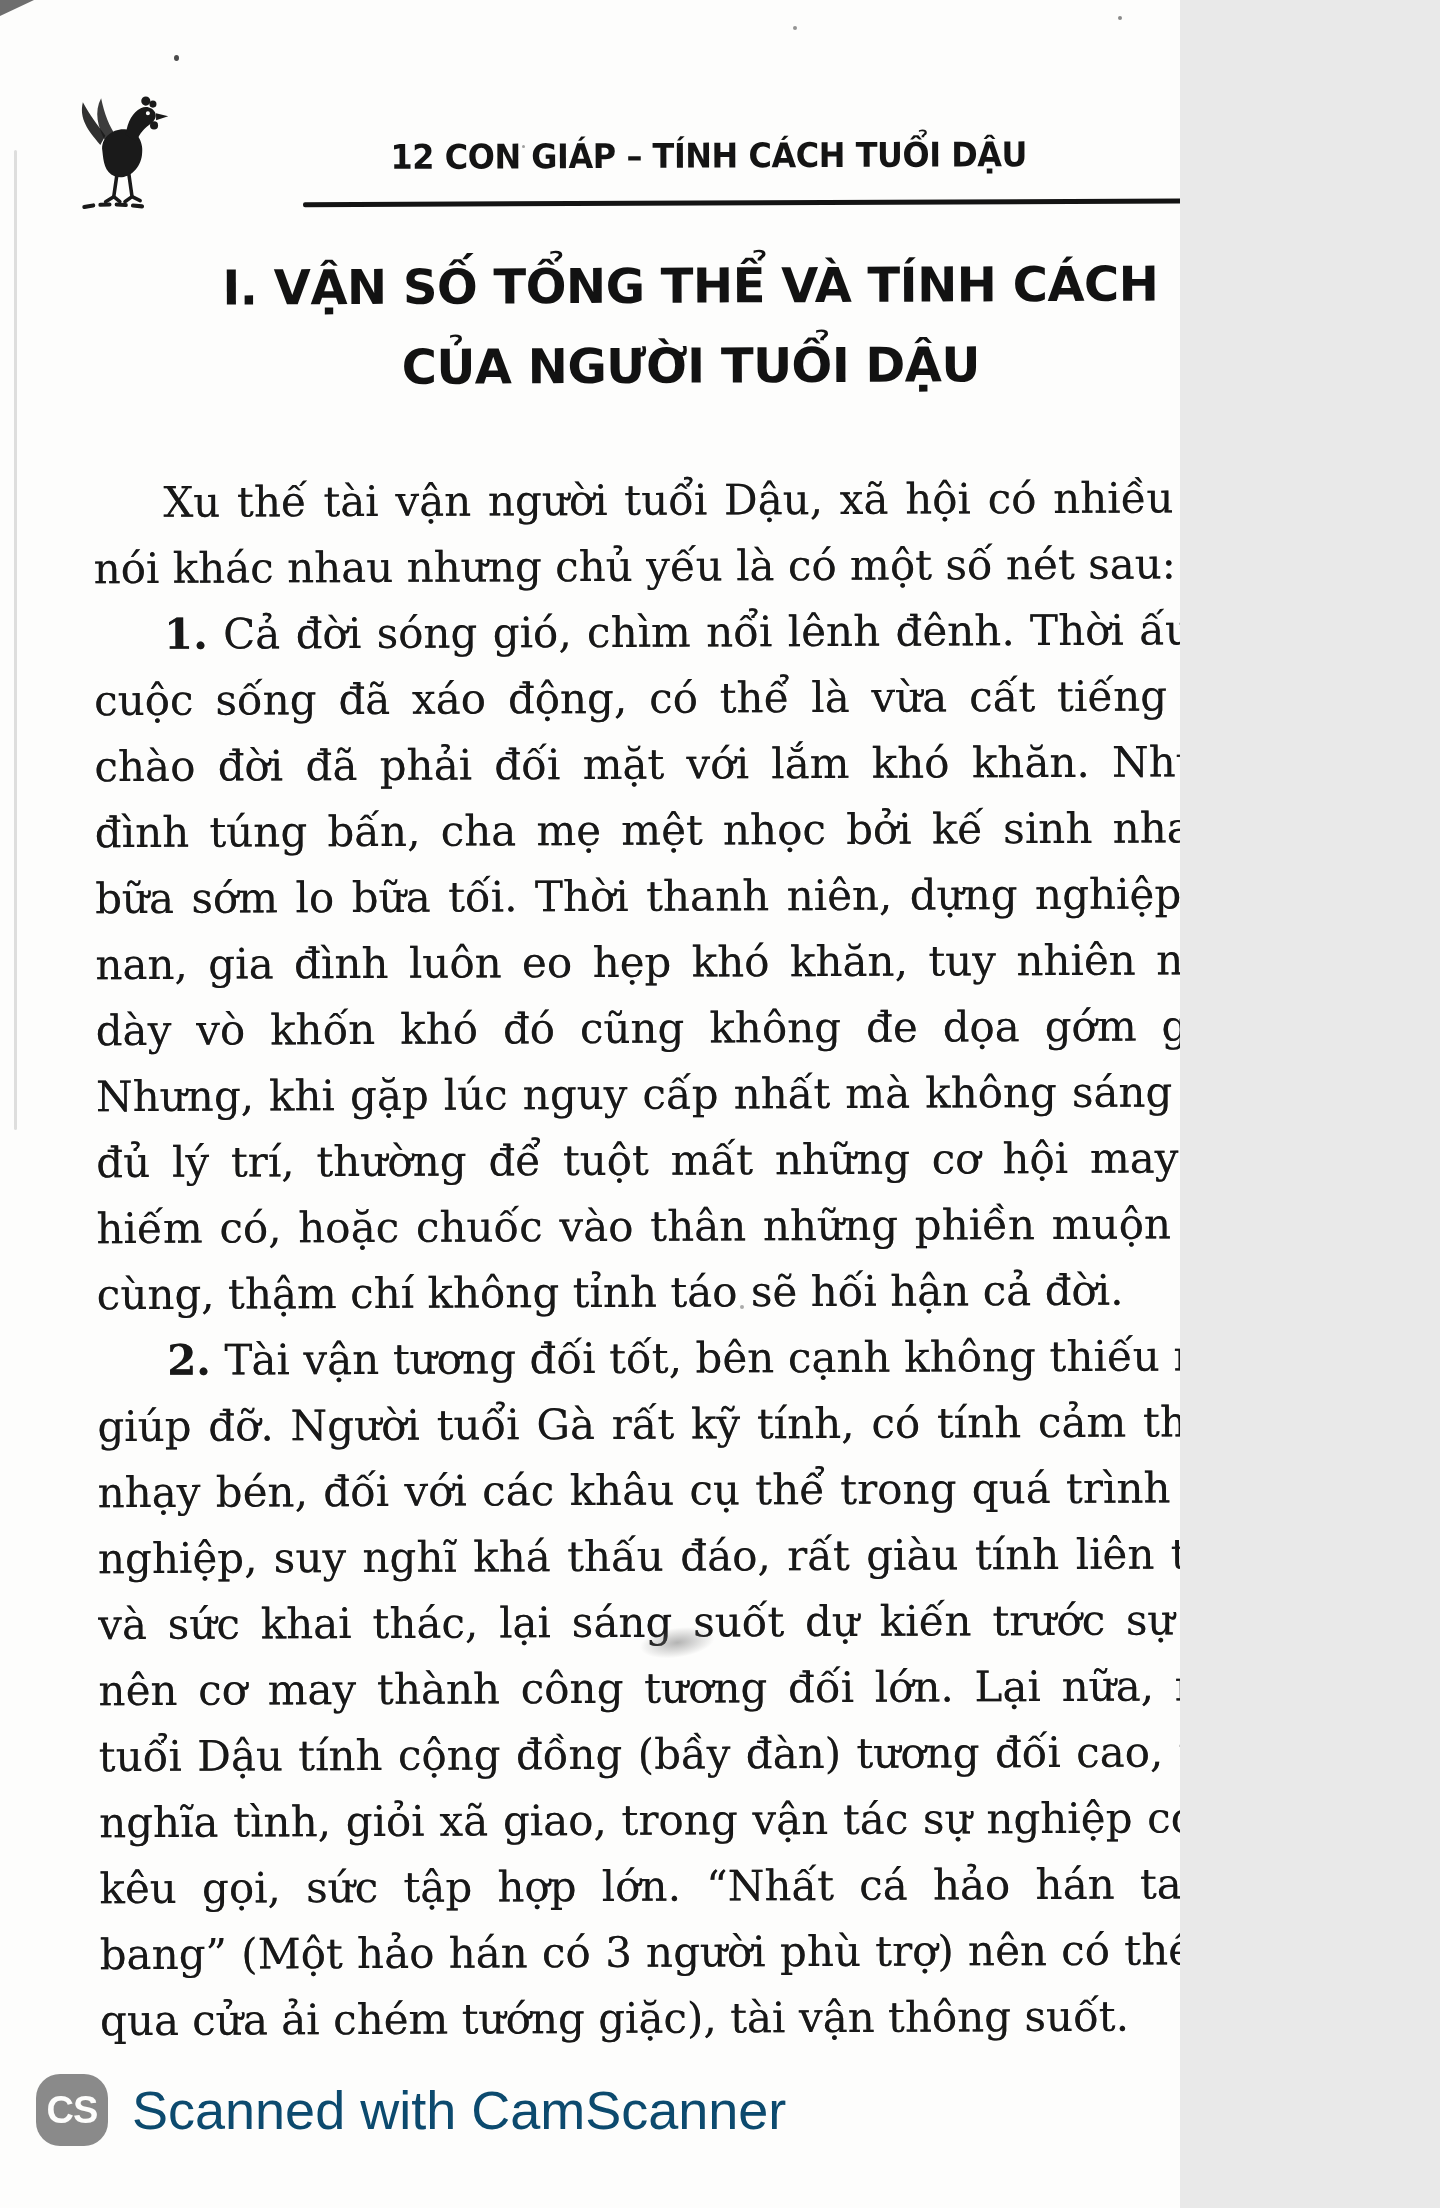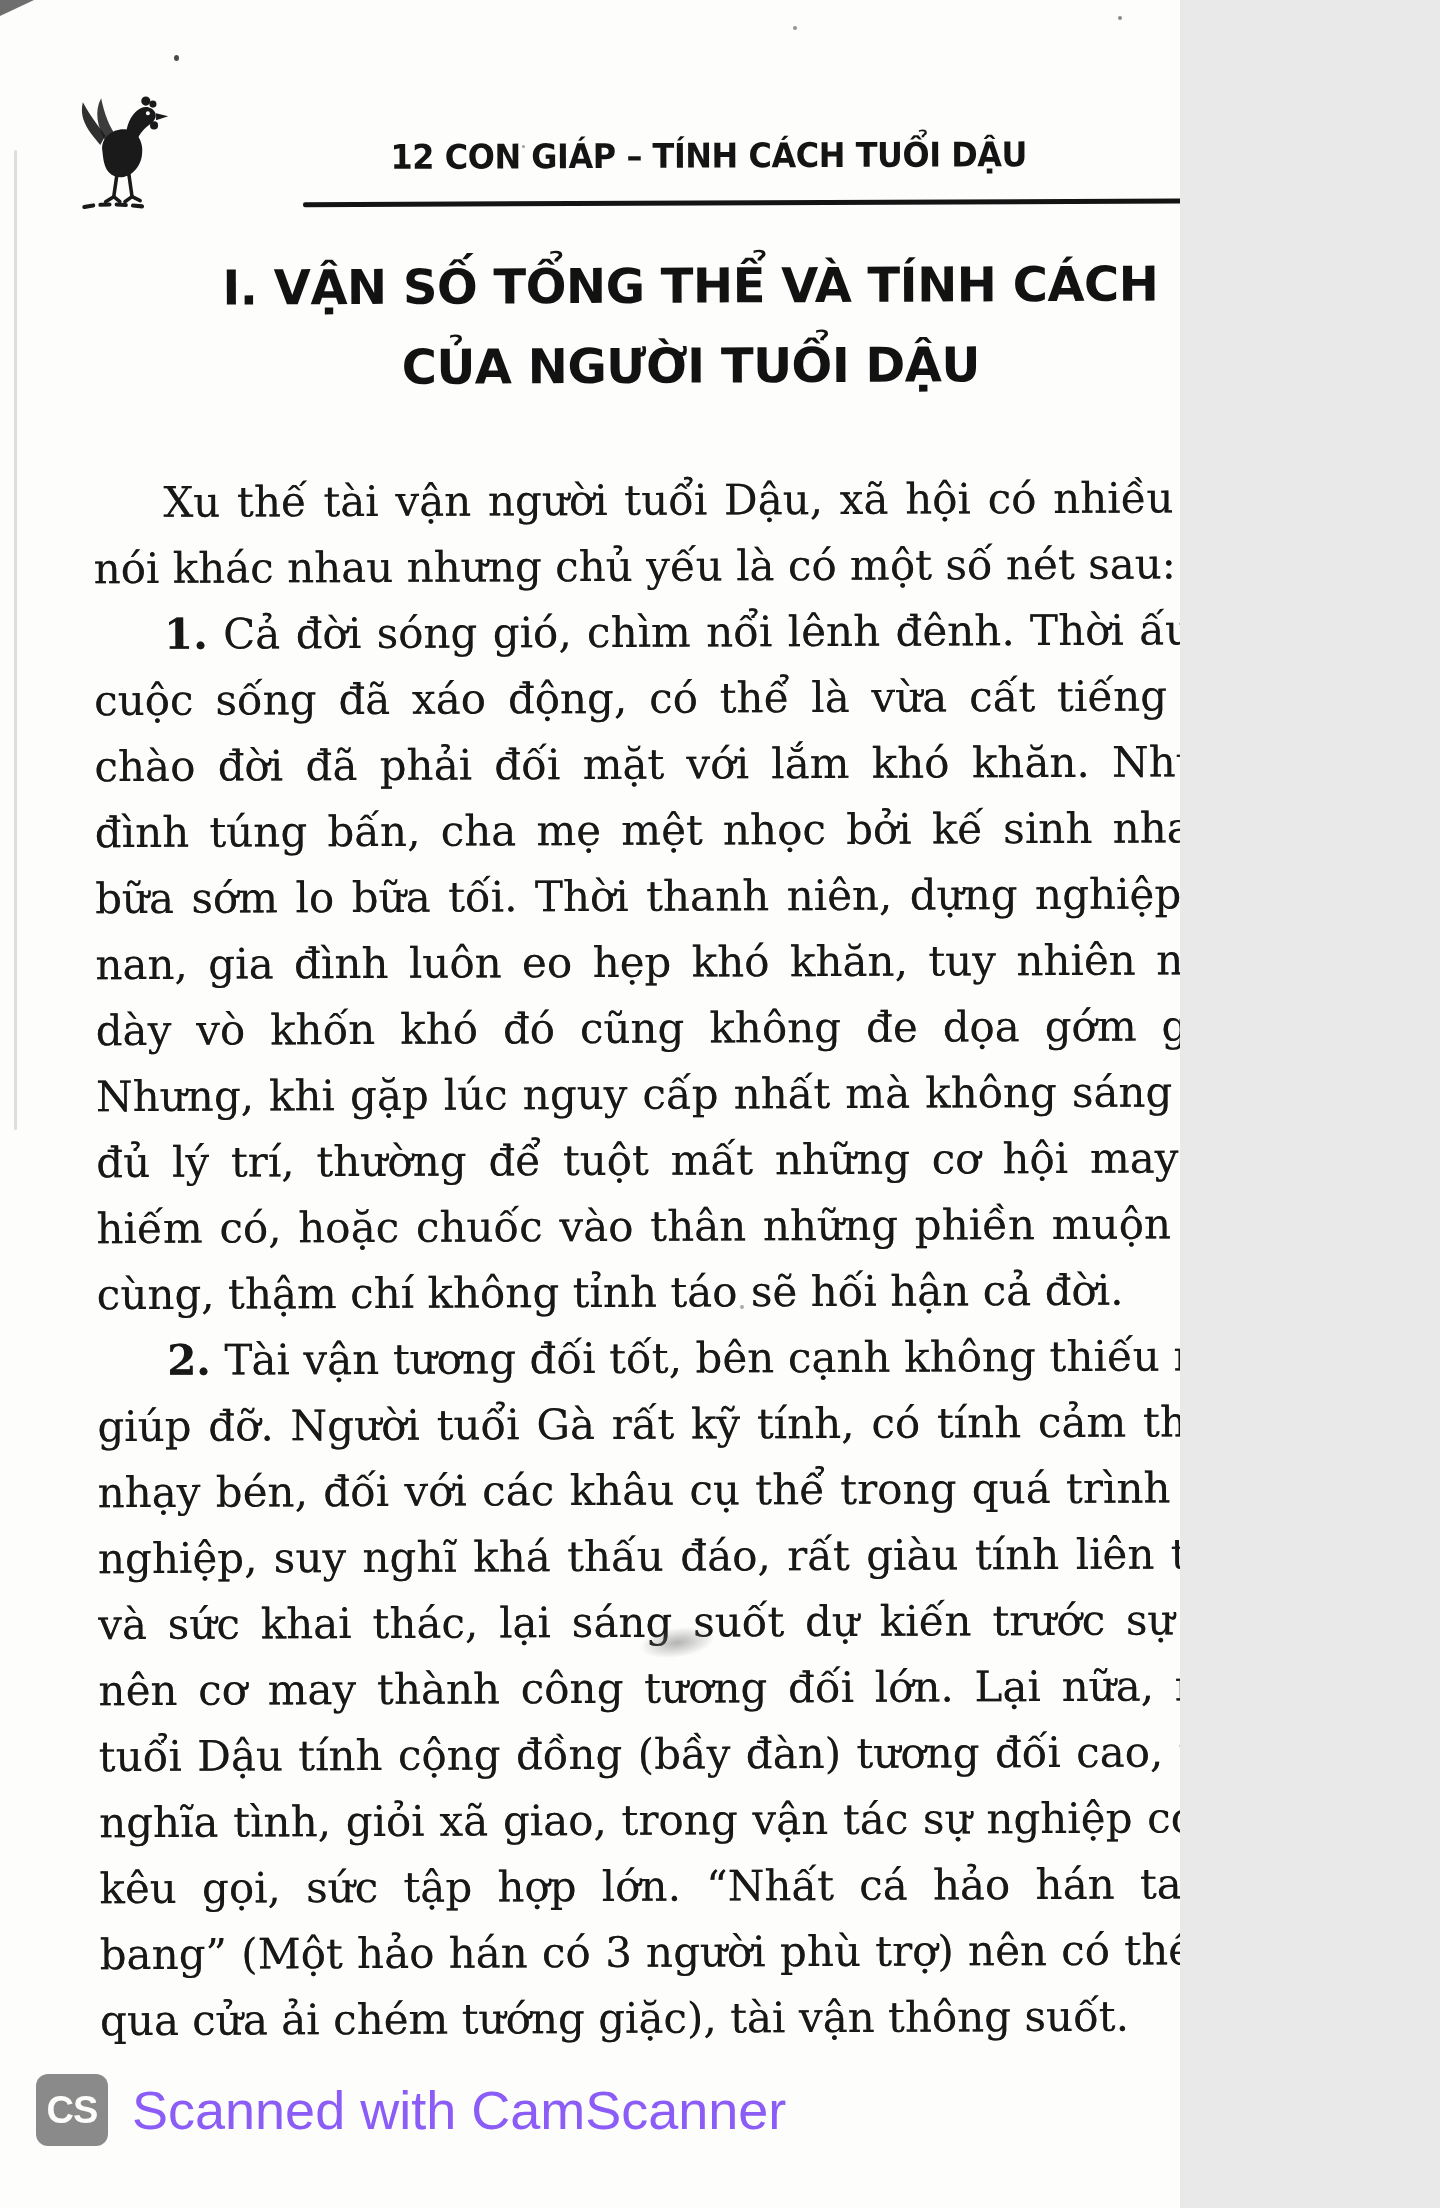--- a/index.html
+++ b/index.html
@@ -102,30 +102,30 @@
     font-size: 48px;
     color: #1c1c1c;
   }
   .scanner-mark {
     position: absolute; left: 36px; top: 2074px;
     display: flex; align-items: center; gap: 24px;
   }
   .scanner-logo {
     width: 72px; height: 72px;
     background: #8a8a8a;
-    border-radius: 12px;
+    border-radius: 24px;
     display: flex; align-items: center; justify-content: center;
     font-family: "Liberation Sans", sans-serif;
     font-weight: bold; font-size: 38px; color: #fdfdfc;
     letter-spacing: -1px;
   }
   .scanner-text {
     font-family: "Liberation Sans", sans-serif;
     font-size: 54px;
-    color: #8b5cf6;
+    color: #0c4a6e;
     white-space: nowrap;
   }
 </style>
 </head>
 <body>
 
 <div class="page">
 
   <div class="corner-mark"></div>
   <div class="edge-line"></div>

